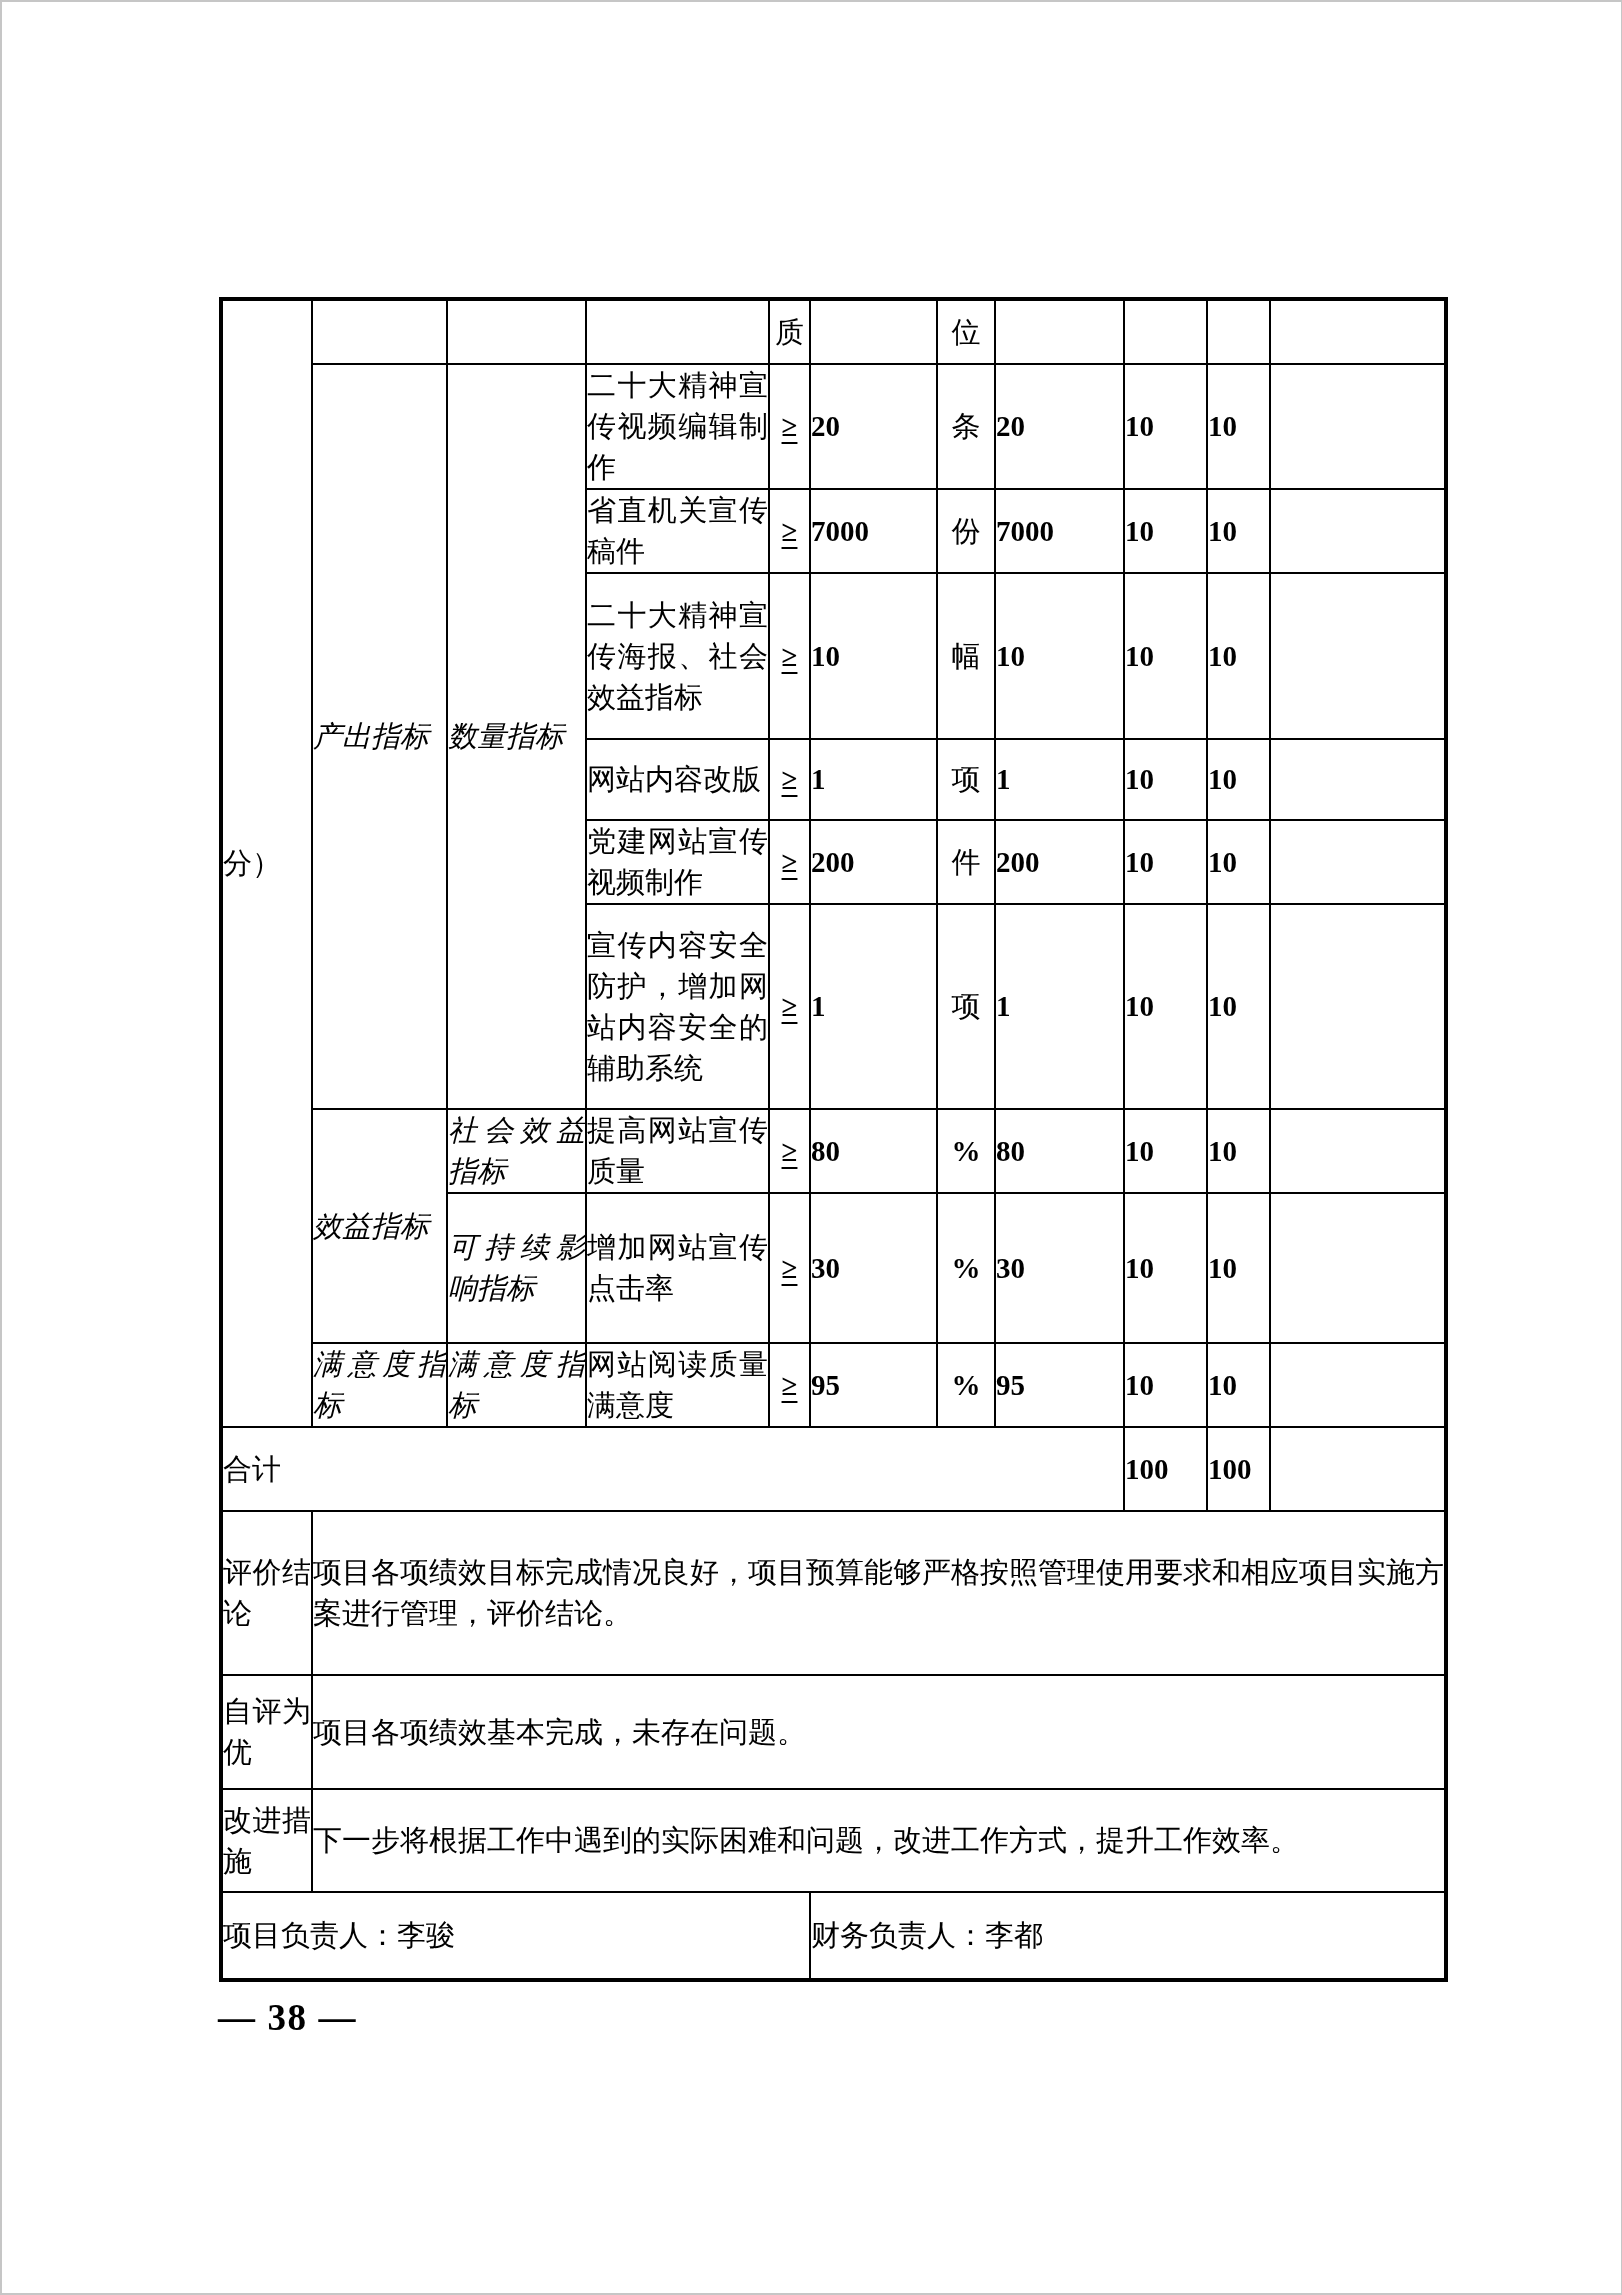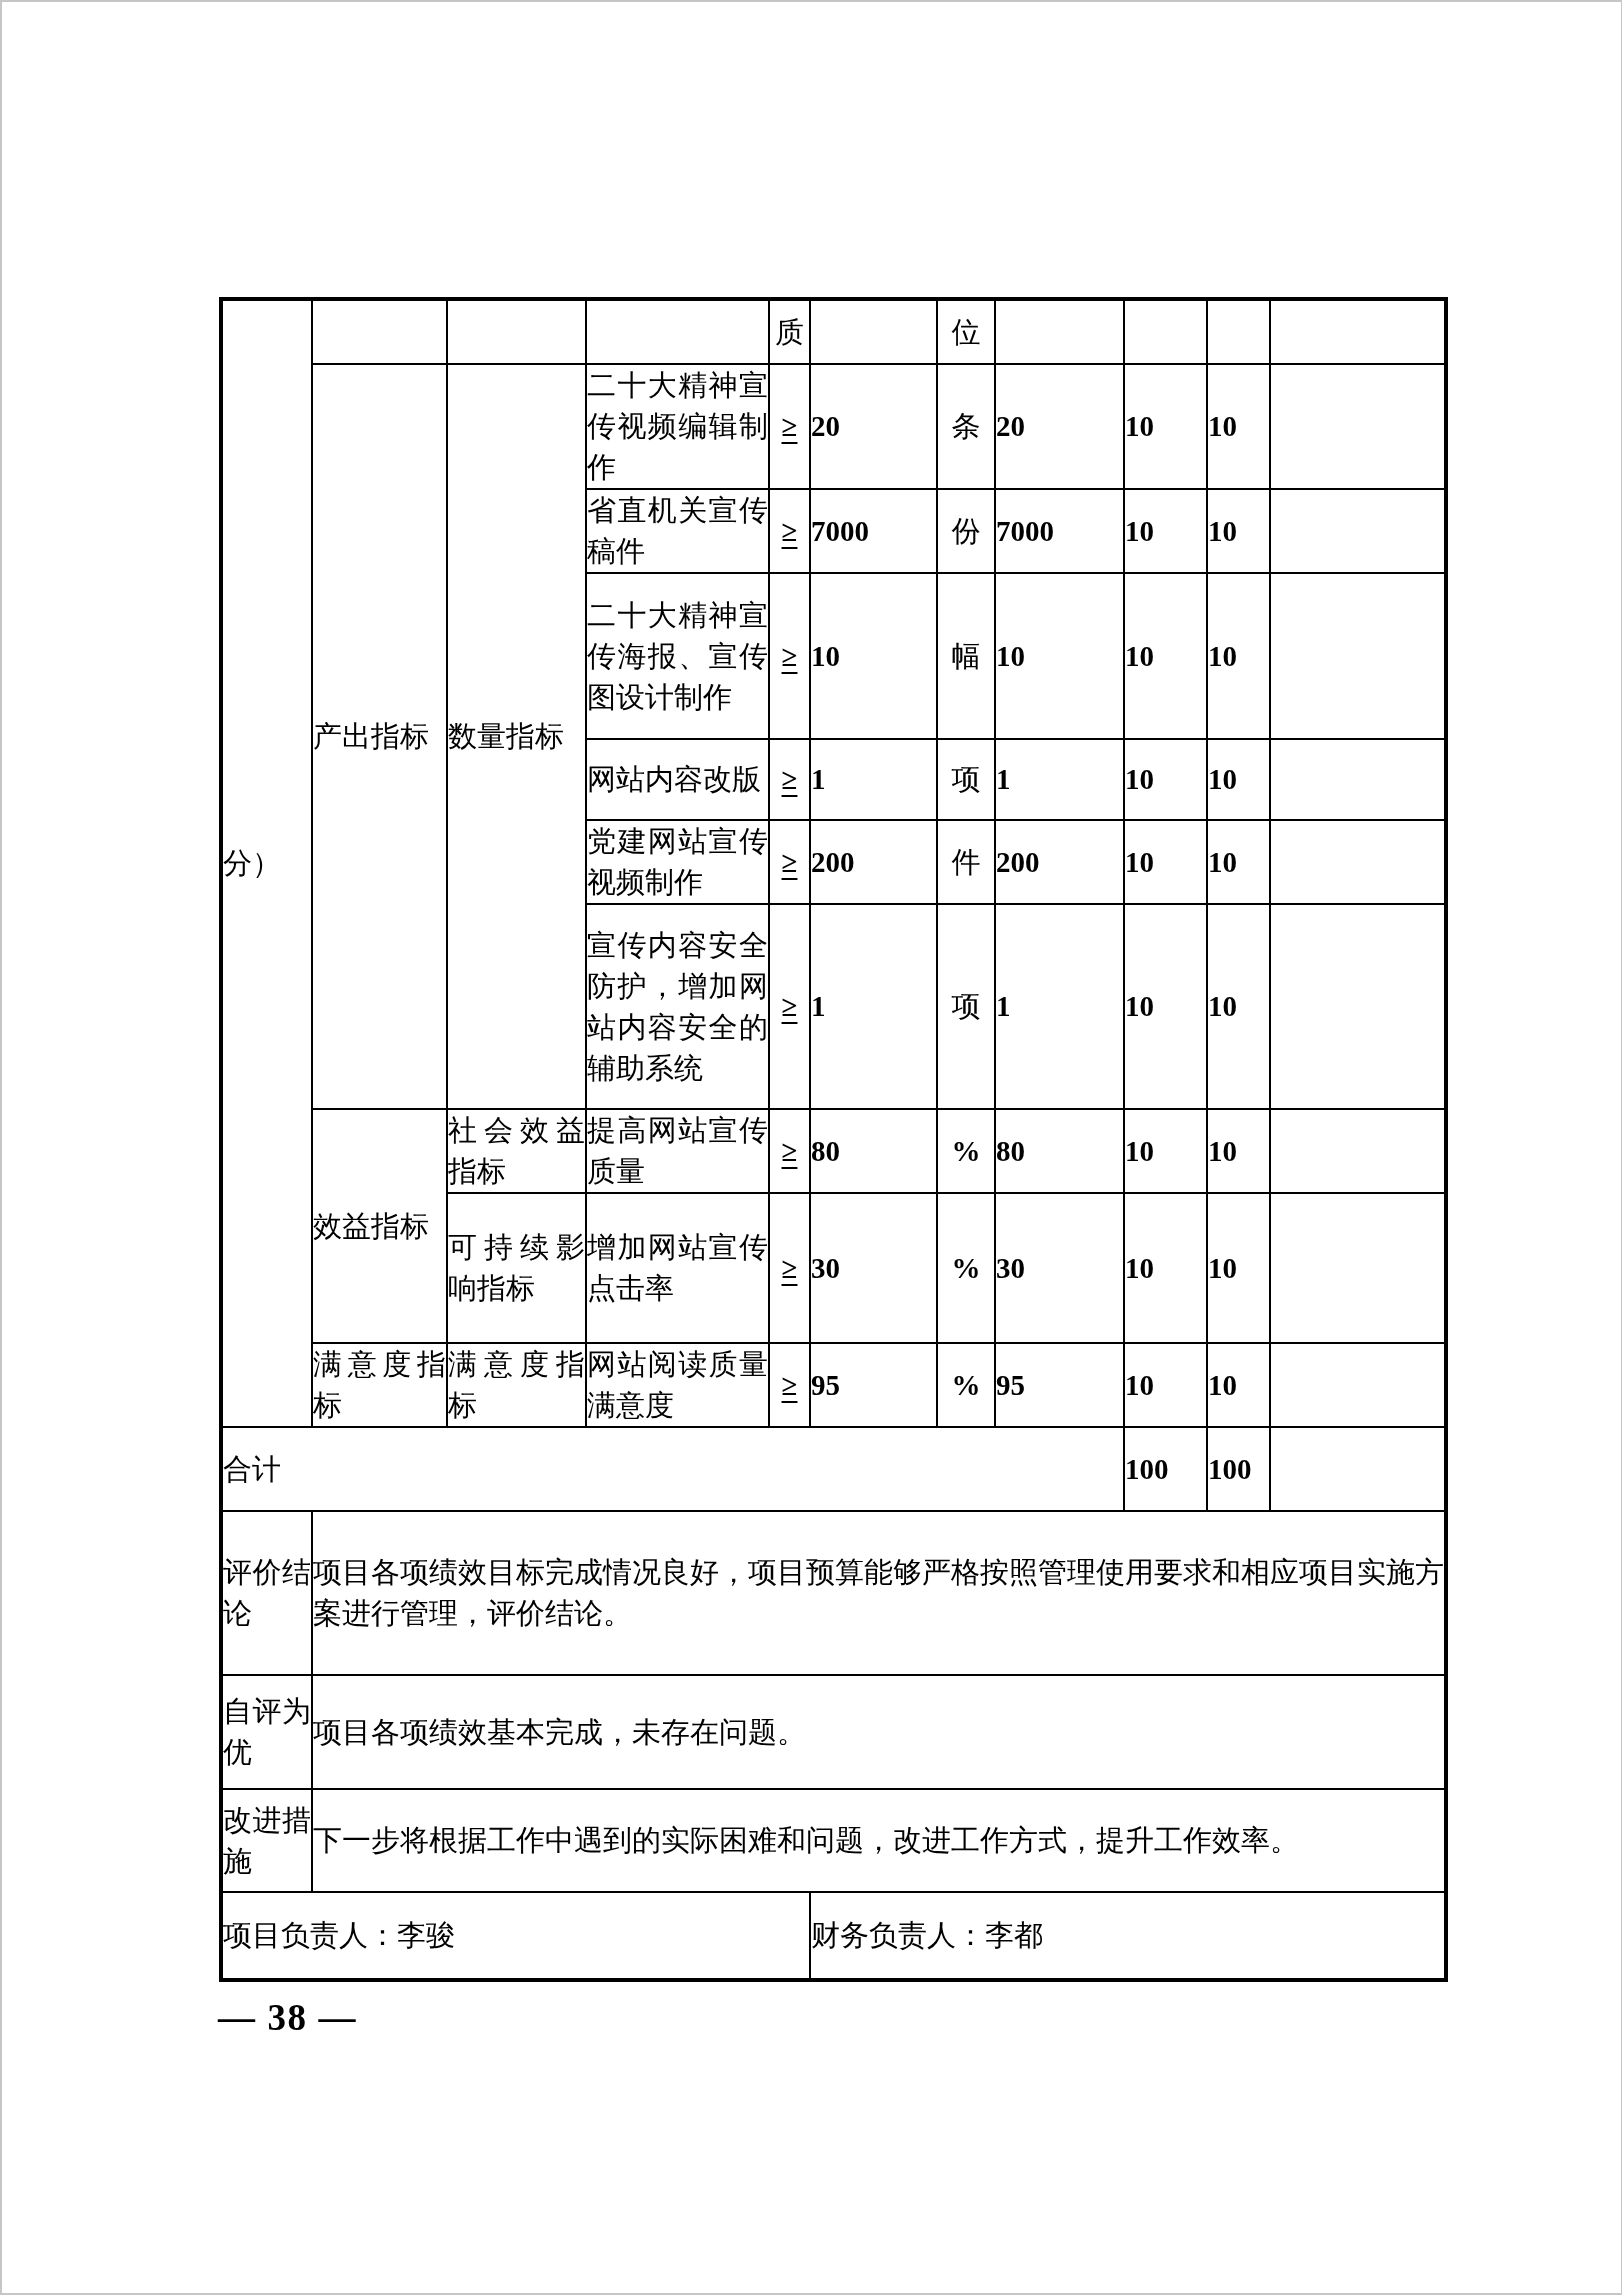--- a/index.html
+++ b/index.html
@@ -36,20 +36,21 @@
     vertical-align: top;
     text-align: left;
     padding: 11.4px 0 0 24px;
   }
   td.frag { vertical-align: top; text-align: center; padding-top: 9.7px; }
   
   td.dist {
     text-align: justify;
     text-justify: inter-ideograph;
     padding: 0 10.5px;
+    font-style: italic;
   }
   td.dist-narrow {
     text-align: justify;
     text-justify: inter-ideograph;
     padding: 0 9.7px;
   }
   
   td.name {
     text-align: justify;
     text-justify: inter-ideograph;
@@ -148,21 +149,21 @@
       <td class="name">省直机关宣传稿件</td>
       <td class="op"><span>≥</span></td>
       <td class="num">7000</td>
       <td class="unit">份</td>
       <td class="num">7000</td>
       <td class="num">10</td>
       <td class="num">10</td>
       <td></td>
     </tr>
     <tr style="height:166px">
-      <td class="name">二十大精神宣传海报、宣传图设计制作</td>
+      <td class="name">二十大精神宣传海报、社会效益指标</td>
       <td class="op"><span>≥</span></td>
       <td class="num">10</td>
       <td class="unit">幅</td>
       <td class="num">10</td>
       <td class="num">10</td>
       <td class="num">10</td>
       <td></td>
     </tr>
     <tr style="height:81px">
       <td class="name">网站内容改版</td>

